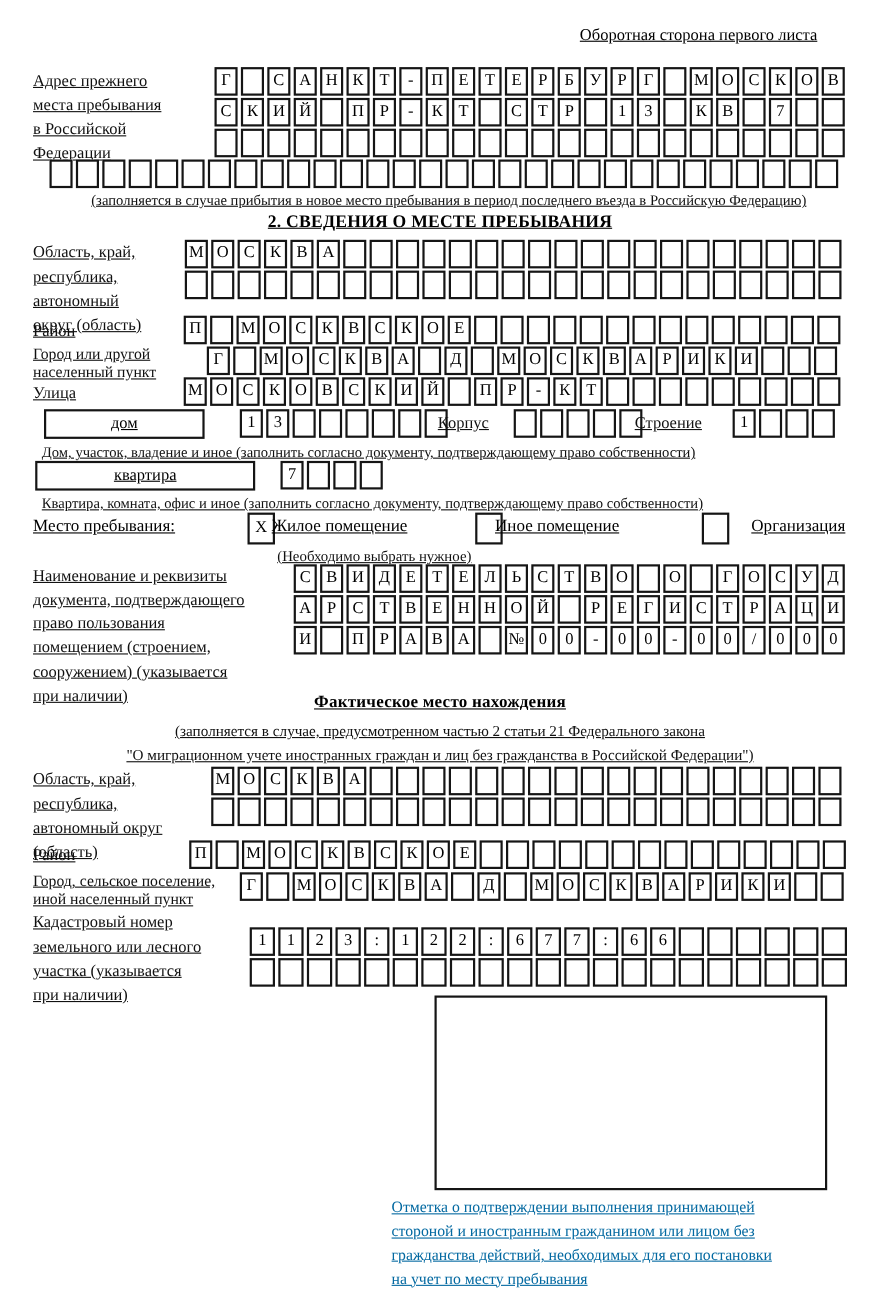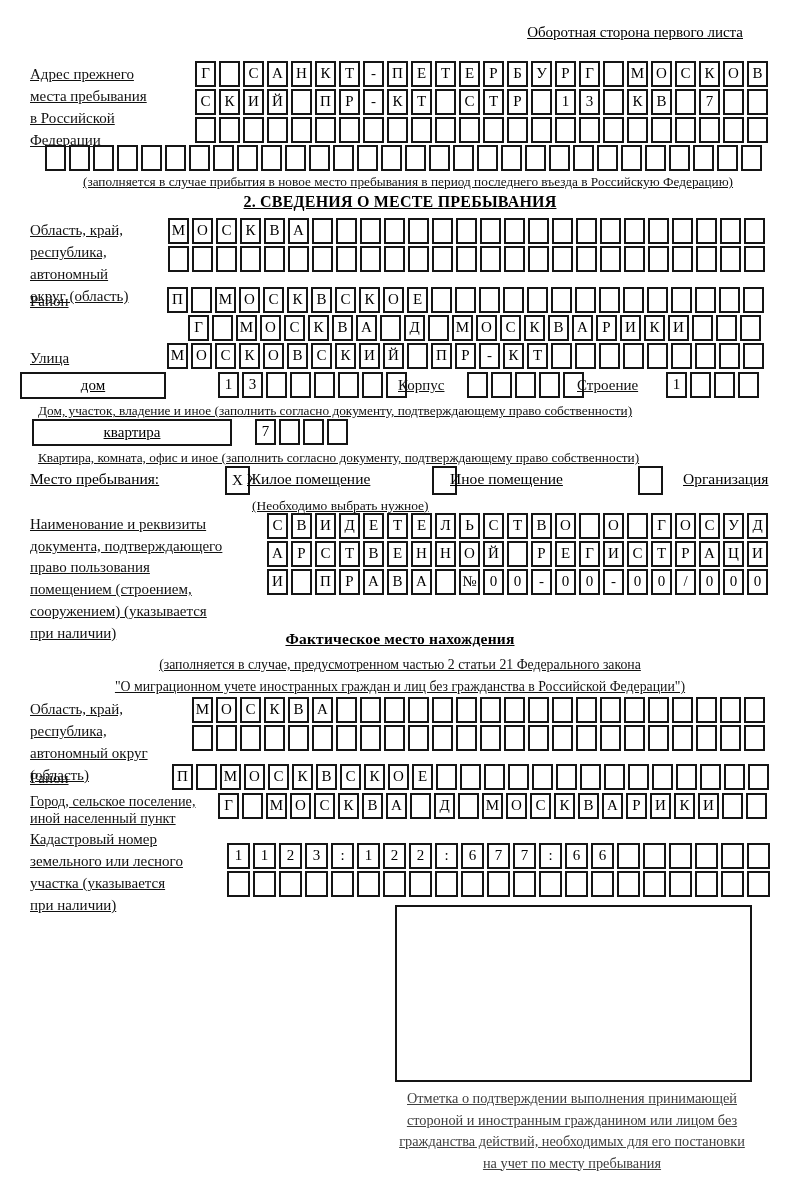--- a/index.html
+++ b/index.html
@@ -14,21 +14,21 @@
   .grid{white-space:nowrap;padding-left:15px;}
   .cell{display:inline-block;box-sizing:border-box;width:21px;height:26px;
         border:2px solid #151515;margin-right:3px;text-align:center;
         font-size:15px;line-height:21px;vertical-align:top;background:#fff;}
   .grid-wide .cell{width:23px;}
   .chk .cell{width:25px;height:29px;line-height:24px;font-size:15px;}
   .bigbox{box-sizing:border-box;border:2px solid #151515;height:27px;display:inline-block;
           text-align:center;font-size:15px;line-height:23px;background:#fff;}
   .inline-lbl{font-size:15px;line-height:27px;color:#111;white-space:nowrap;}
   .stampbox{box-sizing:border-box;border:2px solid #151515;background:#fff;}
-  .stamp-caption{font-size:14.3px;line-height:21.5px;text-align:center;white-space:pre-line;color:#404040;}
+  .stamp-caption{font-size:14.3px;line-height:21.5px;text-align:left;white-space:pre-line;color:#0369a1;}
   .note-sm{font-size:13.5px;color:#111;white-space:pre-line;}
 </style>
 </head>
 <body>
 
 <div class="page">
 
   <div class="abs" style="top:24px;right:57px;font-size:15px;">Оборотная сторона первого листа</div>
 
   <div class="abs label" style="left:30px;top:63px;">Адрес прежнего
@@ -46,26 +46,28 @@
   <div class="abs label" style="left:30px;top:219px;">Область, край,
 республика,
 автономный
 округ (область)</div>
   <div class="abs grid" style="left:153px;top:218px;"><span class="cell">М</span><span class="cell">О</span><span class="cell">С</span><span class="cell">К</span><span class="cell">В</span><span class="cell">А</span><span class="cell"></span><span class="cell"></span><span class="cell"></span><span class="cell"></span><span class="cell"></span><span class="cell"></span><span class="cell"></span><span class="cell"></span><span class="cell"></span><span class="cell"></span><span class="cell"></span><span class="cell"></span><span class="cell"></span><span class="cell"></span><span class="cell"></span><span class="cell"></span><span class="cell"></span><span class="cell"></span><span class="cell"></span></div>
   <div class="abs grid" style="left:153px;top:246px;"><span class="cell"></span><span class="cell"></span><span class="cell"></span><span class="cell"></span><span class="cell"></span><span class="cell"></span><span class="cell"></span><span class="cell"></span><span class="cell"></span><span class="cell"></span><span class="cell"></span><span class="cell"></span><span class="cell"></span><span class="cell"></span><span class="cell"></span><span class="cell"></span><span class="cell"></span><span class="cell"></span><span class="cell"></span><span class="cell"></span><span class="cell"></span><span class="cell"></span><span class="cell"></span><span class="cell"></span><span class="cell"></span></div>
 
   <div class="abs label" style="left:30px;top:290px;">Район</div>
   <div class="abs grid" style="left:152px;top:287px;"><span class="cell">П</span><span class="cell"></span><span class="cell">М</span><span class="cell">О</span><span class="cell">С</span><span class="cell">К</span><span class="cell">В</span><span class="cell">С</span><span class="cell">К</span><span class="cell">О</span><span class="cell">Е</span><span class="cell"></span><span class="cell"></span><span class="cell"></span><span class="cell"></span><span class="cell"></span><span class="cell"></span><span class="cell"></span><span class="cell"></span><span class="cell"></span><span class="cell"></span><span class="cell"></span><span class="cell"></span><span class="cell"></span><span class="cell"></span></div>
 
+  <div class="abs label-sm" style="left:30px;top:314px;">Город или другой
+населенный пункт</div>
   <div class="abs grid" style="left:173px;top:315px;"><span class="cell">Г</span><span class="cell"></span><span class="cell">М</span><span class="cell">О</span><span class="cell">С</span><span class="cell">К</span><span class="cell">В</span><span class="cell">А</span><span class="cell"></span><span class="cell">Д</span><span class="cell"></span><span class="cell">М</span><span class="cell">О</span><span class="cell">С</span><span class="cell">К</span><span class="cell">В</span><span class="cell">А</span><span class="cell">Р</span><span class="cell">И</span><span class="cell">К</span><span class="cell">И</span><span class="cell"></span><span class="cell"></span><span class="cell"></span></div>
 
   <div class="abs label" style="left:30px;top:347px;">Улица</div>
   <div class="abs grid" style="left:152px;top:343px;"><span class="cell">М</span><span class="cell">О</span><span class="cell">С</span><span class="cell">К</span><span class="cell">О</span><span class="cell">В</span><span class="cell">С</span><span class="cell">К</span><span class="cell">И</span><span class="cell">Й</span><span class="cell"></span><span class="cell">П</span><span class="cell">Р</span><span class="cell">-</span><span class="cell">К</span><span class="cell">Т</span><span class="cell"></span><span class="cell"></span><span class="cell"></span><span class="cell"></span><span class="cell"></span><span class="cell"></span><span class="cell"></span><span class="cell"></span><span class="cell"></span></div>
 
-  <div class="abs bigbox" style="left:20px;top:372px;width:146px;">дом</div>
+  <div class="abs bigbox" style="left:40px;top:372px;width:146px;">дом</div>
   <div class="abs grid" style="left:203px;top:372px;"><span class="cell">1</span><span class="cell">3</span><span class="cell"></span><span class="cell"></span><span class="cell"></span><span class="cell"></span><span class="cell"></span><span class="cell"></span></div>
   <div class="abs inline-lbl" style="left:398px;top:372px;text-align:center;">Корпус</div>
   <div class="abs grid" style="left:452px;top:372px;"><span class="cell"></span><span class="cell"></span><span class="cell"></span><span class="cell"></span><span class="cell"></span></div>
   <div class="abs inline-lbl" style="left:577px;top:372px;">Строение</div>
   <div class="abs grid" style="left:651px;top:372px;"><span class="cell">1</span><span class="cell"></span><span class="cell"></span><span class="cell"></span></div>
   <div class="abs bigbox" style="left:32px;top:419px;width:200px;">квартира</div>
 
   <div class="abs caption" style="left:30px;top:403px;">Дом, участок, владение и иное (заполнить согласно документу, подтверждающему право собственности)</div>
   <div class="abs grid" style="left:240px;top:419px;"><span class="cell">7</span><span class="cell"></span><span class="cell"></span><span class="cell"></span></div>
   <div class="abs caption" style="left:30px;top:450px;">Квартира, комната, офис и иное (заполнить согласно документу, подтверждающему право собственности)</div>

